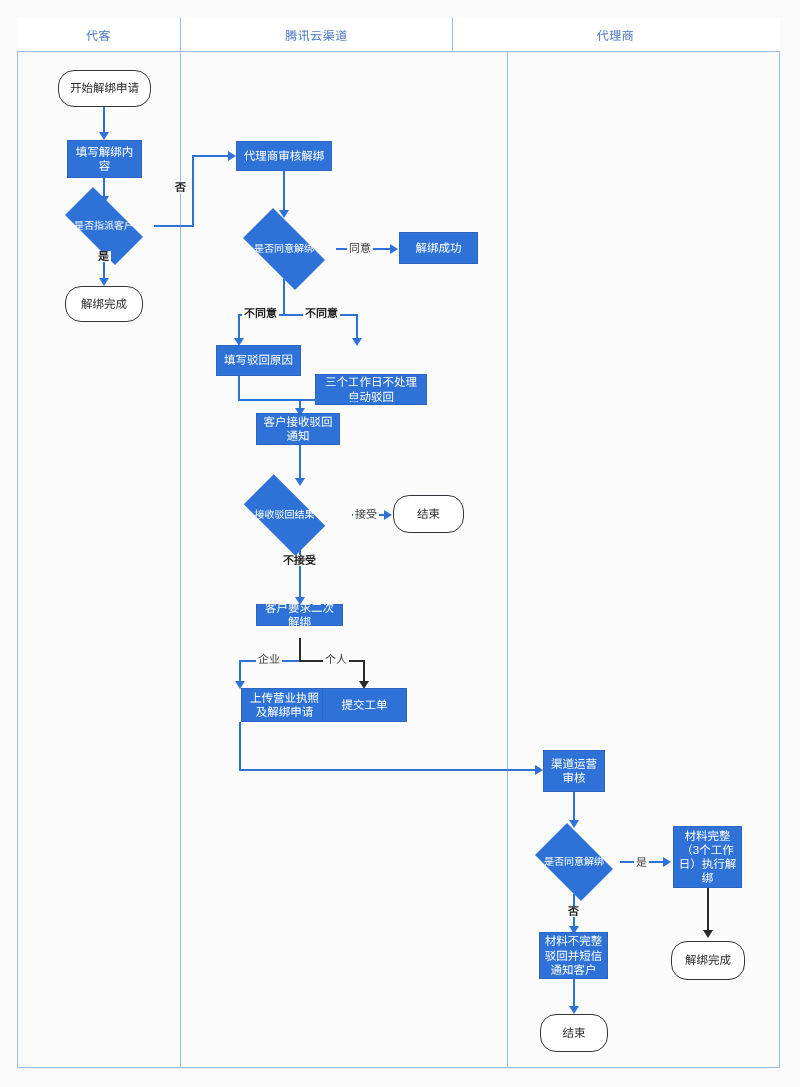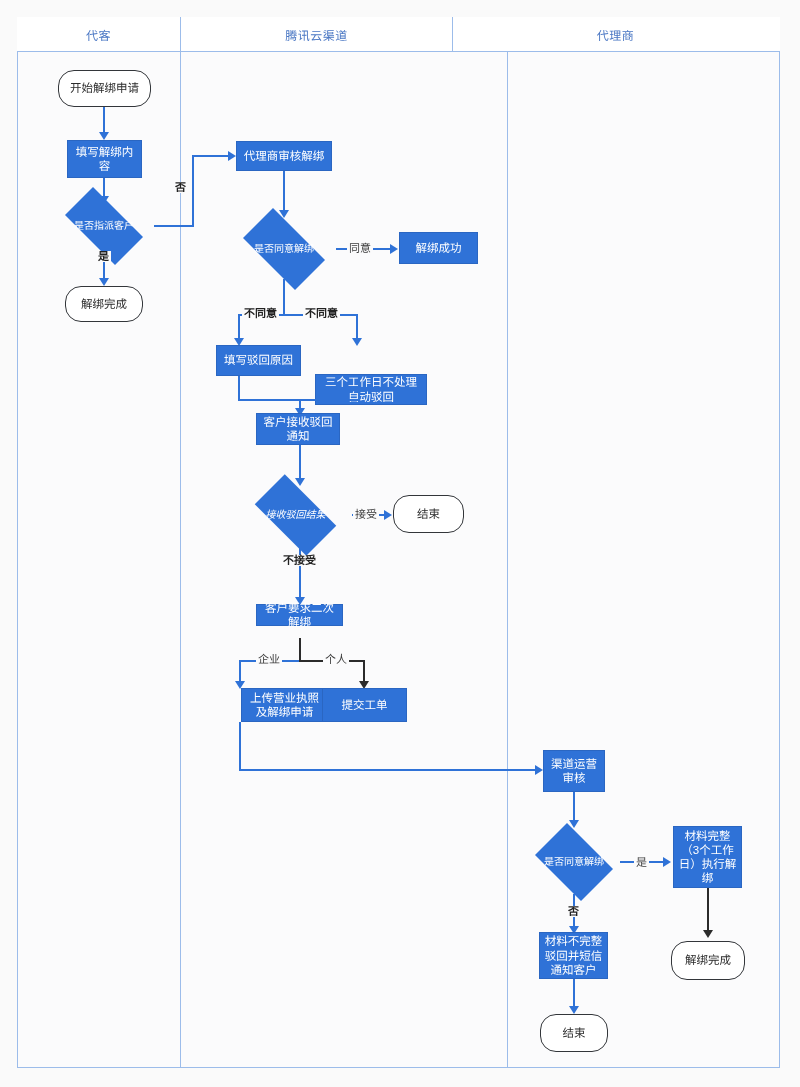--- a/index.html
+++ b/index.html
@@ -218,21 +218,21 @@
   <div class="ln" style="left:358px; top:376px; width:2px; height:25px;"></div>
   <div class="ln" style="left:238px; top:399px; width:122px; height:2px;"></div>
   <div class="ln" style="left:299px; top:399px; width:2px; height:13px;"></div>
   <div class="arrow down" style="left:295px; top:408px;"></div>
 
   <div class="node process" style="left:256px; top:413px; width:84px; height:32px;">客户接收驳回通知</div>
 
   <div class="ln" style="left:299px; top:445px; width:2px; height:37px;"></div>
   <div class="arrow down" style="left:295px; top:478px;"></div>
 
-  <div class="node decision" style="left:244px; top:485px; width:103px; height:60px;font-style:italic;">
+  <div class="node decision" style="left:233px; top:485px; width:103px; height:60px;">
     <div class="dshape"></div>
     <div class="dtext">接收驳回结果</div>
   </div>
 
   <div class="ln" style="left:352px; top:514px; width:37px; height:2px;"></div>
   <div class="arrow right" style="left:384px; top:510px;"></div>
   <div class="elabel" style="left:353px; top:509px;">接受</div>
 
   <div class="node terminal" style="left:393px; top:495px; width:71px; height:38px;">结束</div>
 

